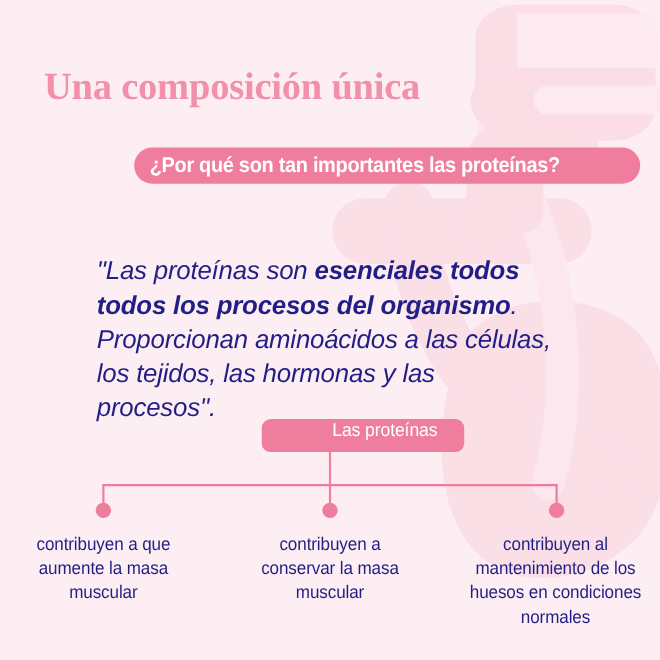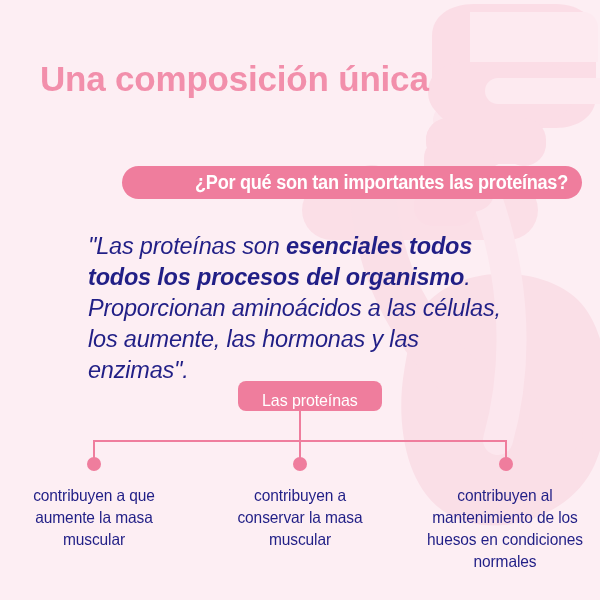--- a/index.html
+++ b/index.html
@@ -38,34 +38,34 @@
   }
   .page-title {
     position: absolute;
     left: 40px;
     top: 36px;
     font-size: 35px;
     font-weight: bold;
     letter-spacing: -0.2px;
     color: #f28fab;
     white-space: nowrap;
+    font-family: Liberation Serif, serif;
   }
   .question-banner {
     position: absolute;
     left: 122px;
     top: 134px;
     width: 460px;
     height: 33px;
     border-radius: 17px;
     background: #ef7d9d;
     display: flex;
     align-items: center;
-    justify-content: flex-end;
+    justify-content: flex-start;
     box-sizing: border-box;
-    margin-top: 32px;
   }
   .question-banner .label {
     color: #ffffff;
     font-size: 19.5px;
     font-weight: bold;
     letter-spacing: -0.3px;
     transform: scaleX(0.93);
     white-space: nowrap;
   }
   .quote-block {
@@ -86,22 +86,23 @@
   
   .node-pill {
     position: absolute;
     left: 238px;
     top: 381px;
     width: 144px;
     height: 30px;
     border-radius: 8px;
     background: #ef7d9d;
     display: flex;
-    align-items: flex-end;
+    align-items: flex-start;
     justify-content: center;
+    padding-left: 40px;
   }
   .node-pill .label {
     color: #ffffff;
     font-size: 17px;
     letter-spacing: -0.1px;
     transform: scaleX(0.94);
     white-space: nowrap;
   }
   .connector-stem {
     position: absolute;
@@ -204,21 +205,21 @@
 
   <div id="content">
 
     <h1 class="page-title">Una composición única</h1>
 
     <div class="question-banner">
       <span class="label">¿Por qué son tan importantes las proteínas?</span>
     </div>
 
     <blockquote class="quote-block">
-      <span>"Las proteínas son </span><b>esenciales todos todos los procesos del organismo</b><span>. Proporcionan aminoácidos a las células, los aumente, las hormonas y las enzimas".</span>
+      <span>"Las proteínas son </span><b>esenciales todos todos los procesos del organismo</b><span>. Proporcionan aminoácidos a las células, los tejidos, las hormonas y las procesos".</span>
     </blockquote>
 
     <div class="node-pill">
       <span class="label">Las proteínas</span>
     </div>
 
     <div class="connector-stem"></div>
     <div class="connector-rail"></div>
 
     <div class="drop d1"></div>

